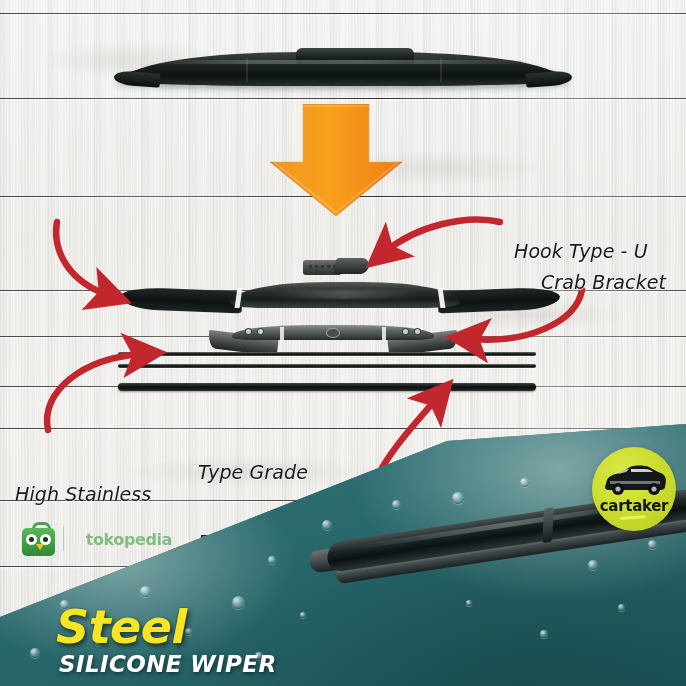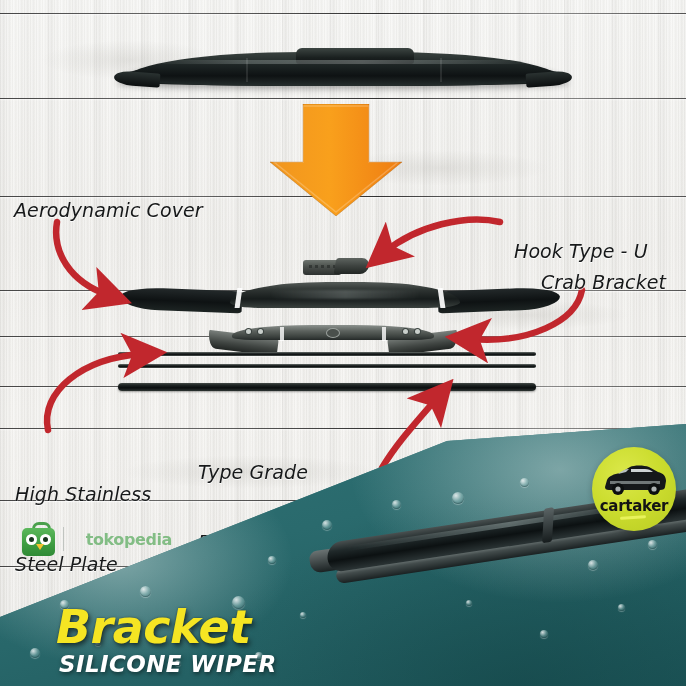--- a/index.html
+++ b/index.html
@@ -384,31 +384,29 @@
 
     <path d="M500,222 C466,214 416,226 385,252" fill="none" stroke="#c1272d" stroke-width="6.5" stroke-linecap="round" marker-end="url(#ah)"></path>
 
     <path d="M582,290 C576,322 528,344 470,339" fill="none" stroke="#c1272d" stroke-width="6.5" stroke-linecap="round" marker-end="url(#ah)"></path>
 
     <path d="M48,430 C40,392 82,358 142,354" fill="none" stroke="#c1272d" stroke-width="6.5" stroke-linecap="round" marker-end="url(#ah)"></path>
 
     <path d="M382,468 C396,444 418,420 437,398" fill="none" stroke="#c1272d" stroke-width="6.5" stroke-linecap="round" marker-end="url(#ah)"></path>
   </svg>
 
-  <div class="lbl" id="lbl-aero">Aerodynamic Cover</div>
 
   <div class="lbl" id="lbl-flex">
     <div>Hook Type - U</div>
   </div>
 
   <div class="lbl" id="lbl-crab">Crab Bracket</div>
 
   <div class="lbl" id="lbl-dual">
     <div>High Stainless</div>
-    <div>Steel Plate</div>
   </div>
 
   <div class="lbl" id="lbl-rubber">
     <div>Type Grade</div>
     <div>Rubber (default)</div>
     <div>Silicone (Request)</div>
   </div>
 
   <div class="toko">
     <div class="bagwrap">
@@ -480,16 +478,16 @@
         <circle cx="18" cy="26" r="6" fill="#0c0f10"></circle>
         <circle cx="18" cy="26" r="2.6" fill="#aab0b1"></circle>
         <circle cx="54" cy="26" r="6" fill="#0c0f10"></circle>
         <circle cx="54" cy="26" r="2.6" fill="#aab0b1"></circle>
       </svg>
     </div>
     <div class="ct-word">cartaker</div>
     <div class="ct-dash"></div>
   </div>
 
-  <div class="hero-hybrid">Bracket</div>
+  <div class="hero-hybrid">Steel</div>
   <div class="hero-sub">SILICONE WIPER</div>
 
 </div>
 
 </body></html>

